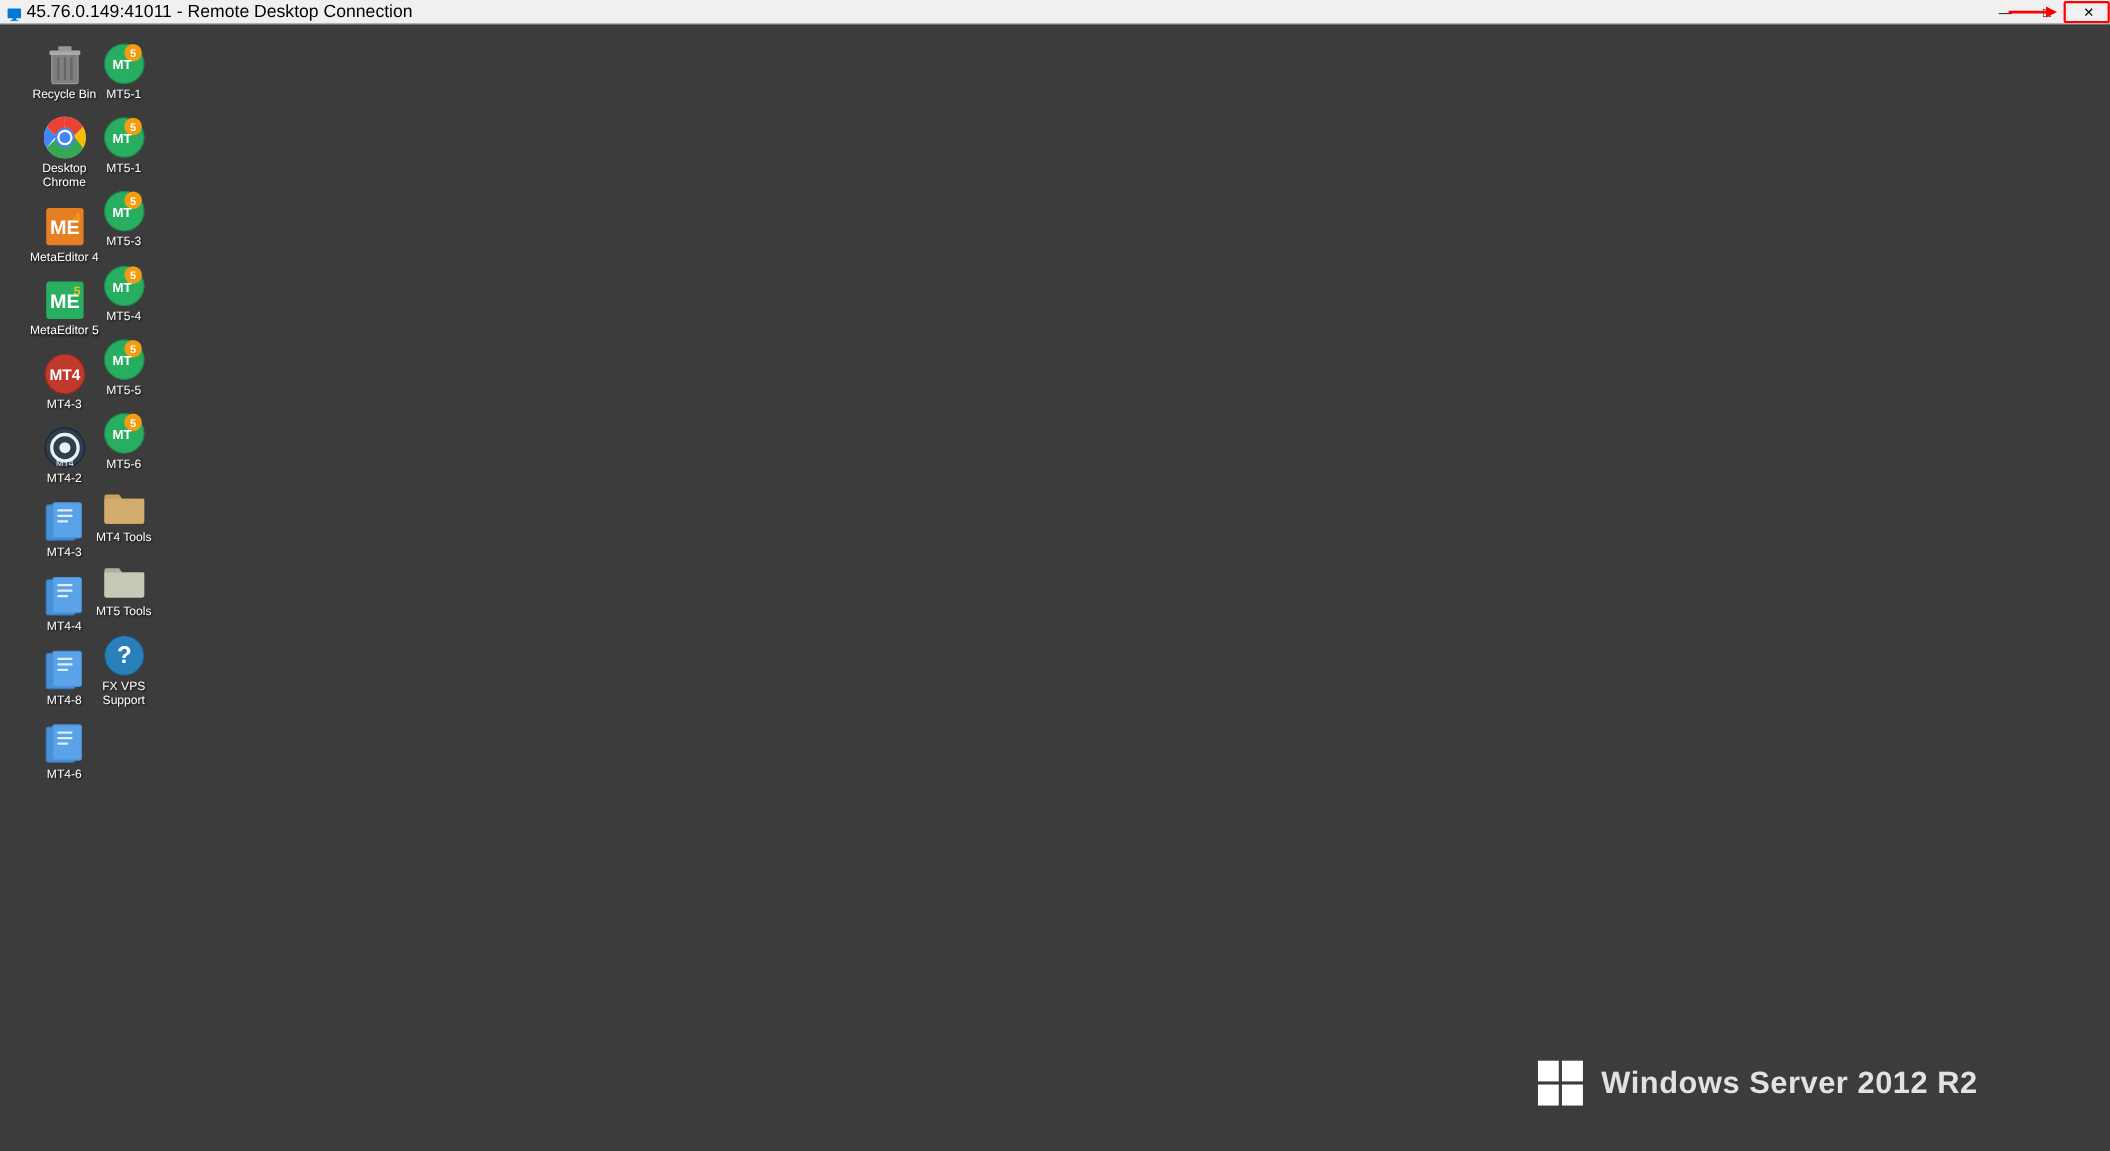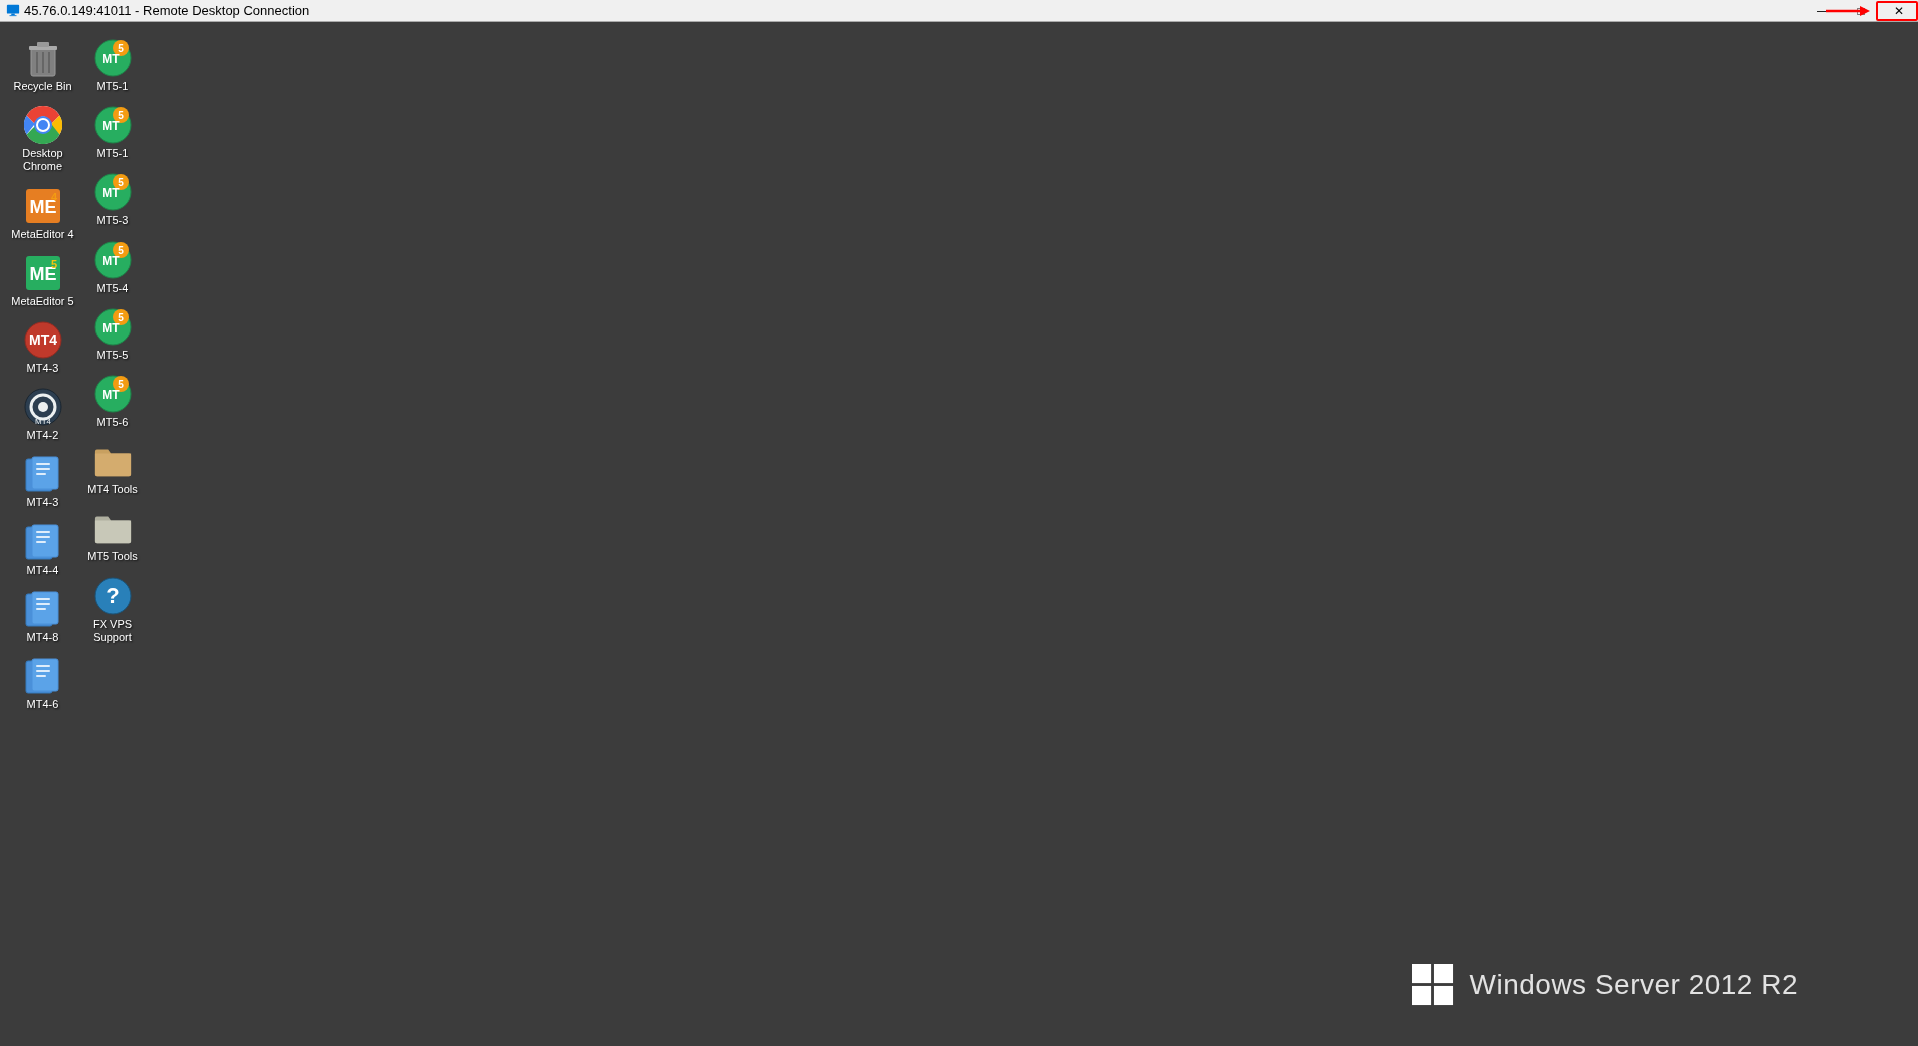--- a/index.html
+++ b/index.html
@@ -19,23 +19,23 @@
       height: 22px;
       background: #f0f0f0;
       display: flex;
       align-items: center;
       justify-content: space-between;
       border-bottom: 1px solid #aaa;
       z-index: 100;
     }
     #title-text {
       display: flex;
-      align-items: flex-start;
+      align-items: flex-end;
       padding-left: 6px;
-      font-size: 13px;
+      font-size: 16px;
       color: #000;
       gap: 4px;
     }
     #title-icon {
       width: 14px;
       height: 14px;
     }
     #title-controls {
       display: flex;
       align-items: center;
@@ -90,40 +90,40 @@
       word-break: break-word;
     }
 
     
     .icons-col {
       position: absolute;
       top: 10px;
       display: flex;
       flex-direction: column;
     }
-    .col1 { left: 5px; }
+    .col1 { left: 21px; }
     .col2 { left: 75px; }
 
     
     #windows-logo {
       position: absolute;
       bottom: 40px;
       right: 120px;
       display: flex;
       align-items: center;
       gap: 16px;
       color: rgba(255,255,255,0.85);
     }
     #win-logo-svg {
       width: 42px;
       height: 42px;
     }
     #win-text {
       font-size: 28px;
-      font-weight: 400;
+      font-weight: 700;
       letter-spacing: 0.5px;
     }
 
     
     .close-highlight-container {
       position: absolute;
       top: 1px;
       right: 0;
       display: flex;
       align-items: center;

